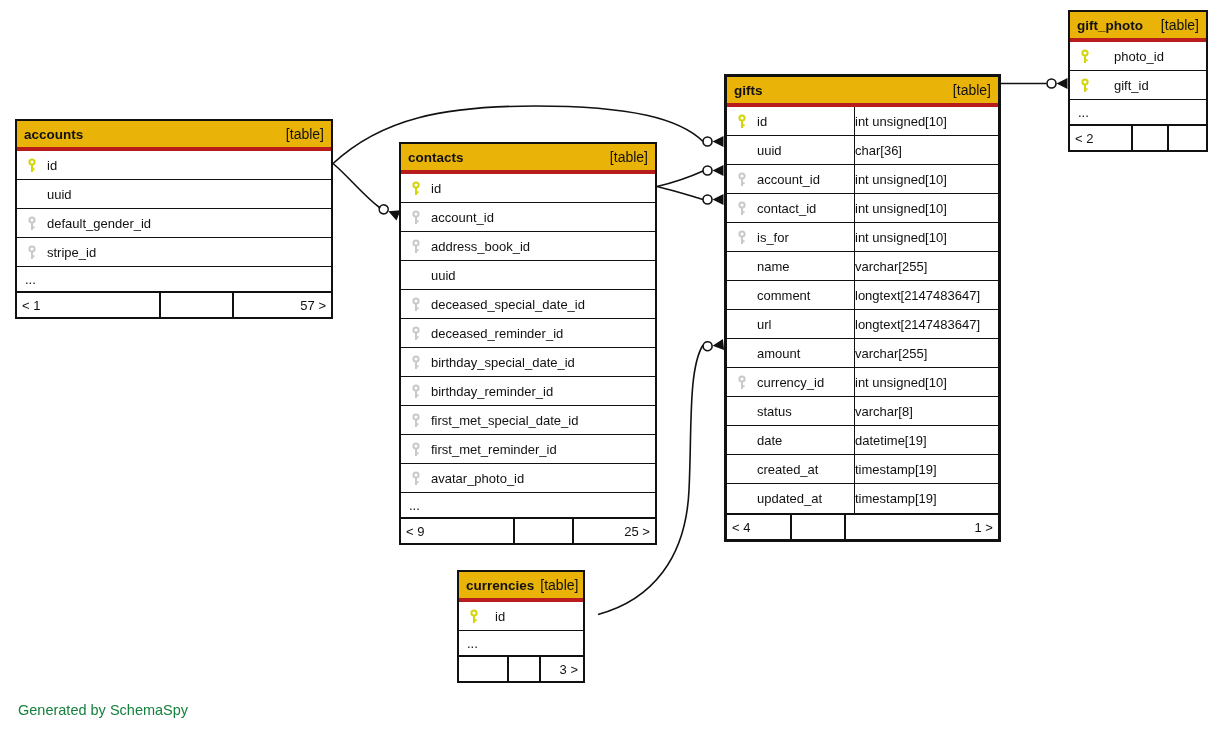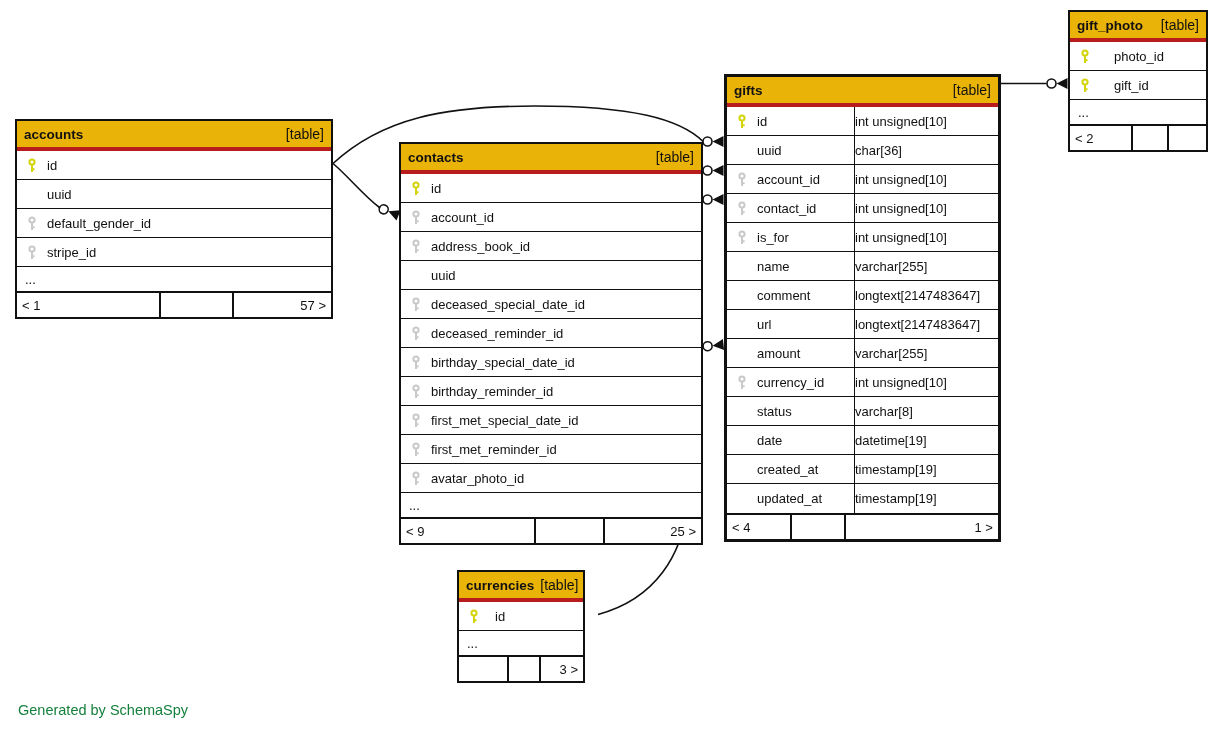--- a/index.html
+++ b/index.html
@@ -168,21 +168,21 @@
           </span>
           <span class="col-name">stripe_id</span>
         </div>
         <div class="tbl-ellipsis">...</div>
         <div class="tbl-foot">
           <span class="fcell left" style="flex: 0 0 46%;">&lt; 1</span>
           <span class="fcell mid" style="flex: 0 0 23%;"></span>
           <span class="fcell right" style="flex: 0 0 31%;">57 &gt;</span>
         </div>
       </div>
-      <div class="tbl" style="left: 399px; top: 142px; width: 304px; --gut: 30px;">
+      <div class="tbl" style="left: 399px; top: 142px; width: 258px; --gut: 30px;">
         <div class="tbl-head">
           <span class="tbl-name">contacts</span>
           <span class="tbl-tag">[table]</span>
         </div>
         <div class="tbl-row">
           <span class="key-gutter">
             <svg width="12" height="15" viewBox="0 0 12 15" class="key">
               <circle cx="6" cy="4" r="2.6" fill="none" stroke="#d4d40a" stroke-width="2"></circle>
               <path d="M6 6.6 L6 14 M6 11.2 L8.6 11.2" stroke="#d4d40a" stroke-width="2" fill="none"></path>
             </svg>

